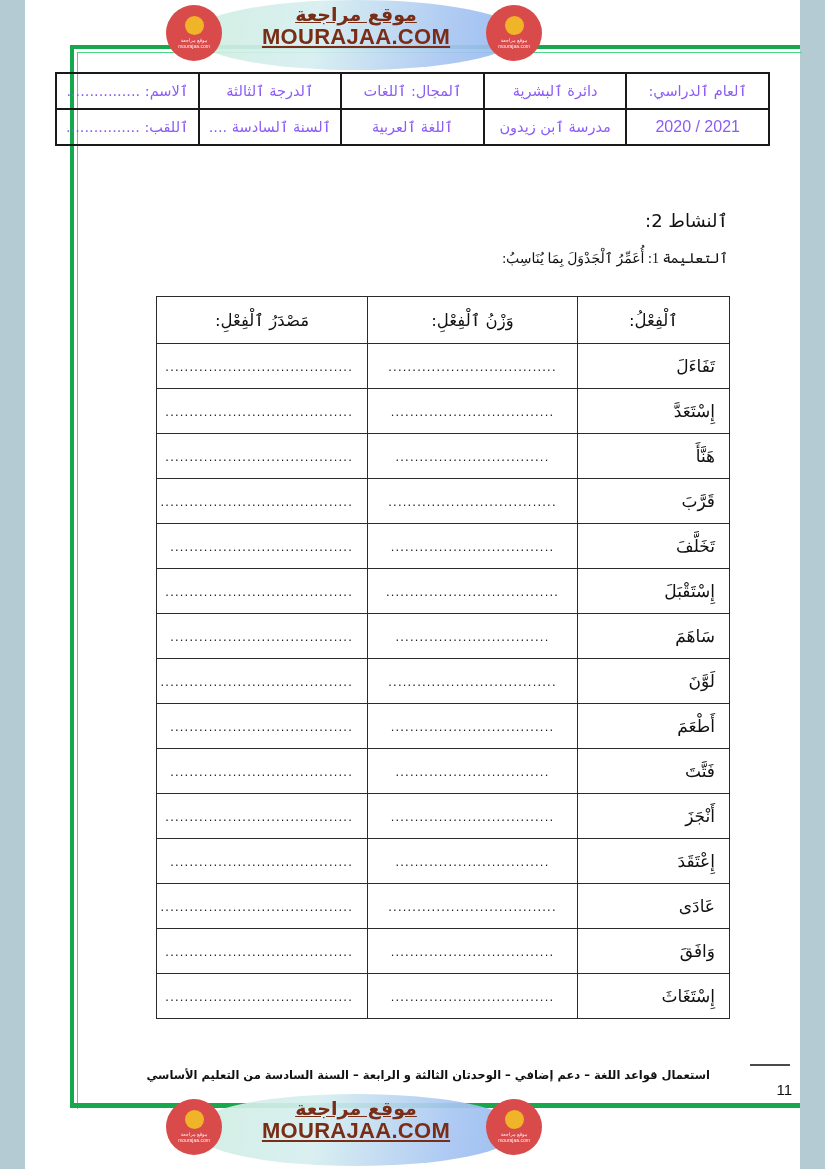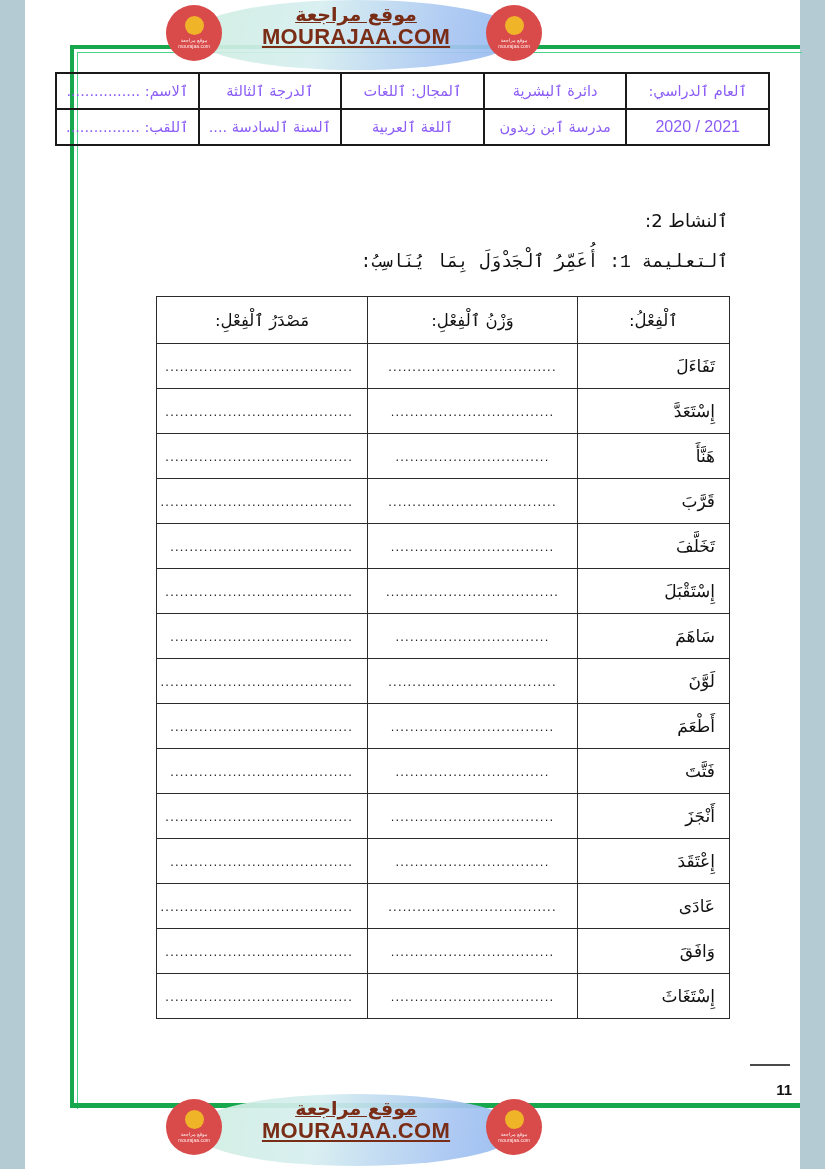--- a/index.html
+++ b/index.html
@@ -179,23 +179,23 @@
     top: 210px;
     font-size: 18px;
     color: #111;
     font-family: "DejaVu Sans", sans-serif;
     direction: rtl;
   }
   .instruction {
     position: absolute;
     right: 72px;
     top: 250px;
-    font-size: 18px;
-    color: #111;
-    font-family: Liberation Mono, monospace;
+    font-size: 14px;
+    color: #111;
+    font-family: Liberation Serif, serif;
     direction: rtl;
   }
 
   
   .verbs-table {
     position: absolute;
     right: 70px;
     top: 296px;
     width: 573px;
     border-collapse: collapse;
@@ -252,21 +252,21 @@
     top: 1064px;
     width: 40px;
     height: 2px;
     background: #4a4a4a;
   }
   .page-number {
     position: absolute;
     right: 8px;
     top: 1081px;
     font-size: 15px;
-    font-weight: bold;
+    font-weight: normal;
     color: #111;
     font-family: "Liberation Sans", sans-serif;
     direction: ltr;
   }
 </style>
 </head>
 <body>
 
 <div class="sheet">
   <div class="green-frame"></div>
@@ -382,20 +382,21 @@
           </tr>
           <tr>
             <td class="verb">إِسْتَغَاثَ</td>
             <td class="blank">..................................</td>
             <td class="blank">.......................................</td>
           </tr>
         </tbody>
     </table>
 
     <div class="footer-rule"></div>
+    <div class="footer-text">استعمال قواعد اللغة – دعم إضافي – الوحدتان الثالثة و الرابعة – السنة السادسة من التعليم الأساسي</div>
     <div class="page-number">11</div>
   </div>
 </div>
 
 <div class="watermark top">
   <div class="wm-blob"></div>
   <div class="wm-logo left">
     <div class="dot"></div>
     <div class="cap">موقع مراجعة</div>
     <div class="cap">mourajaa.com</div>

